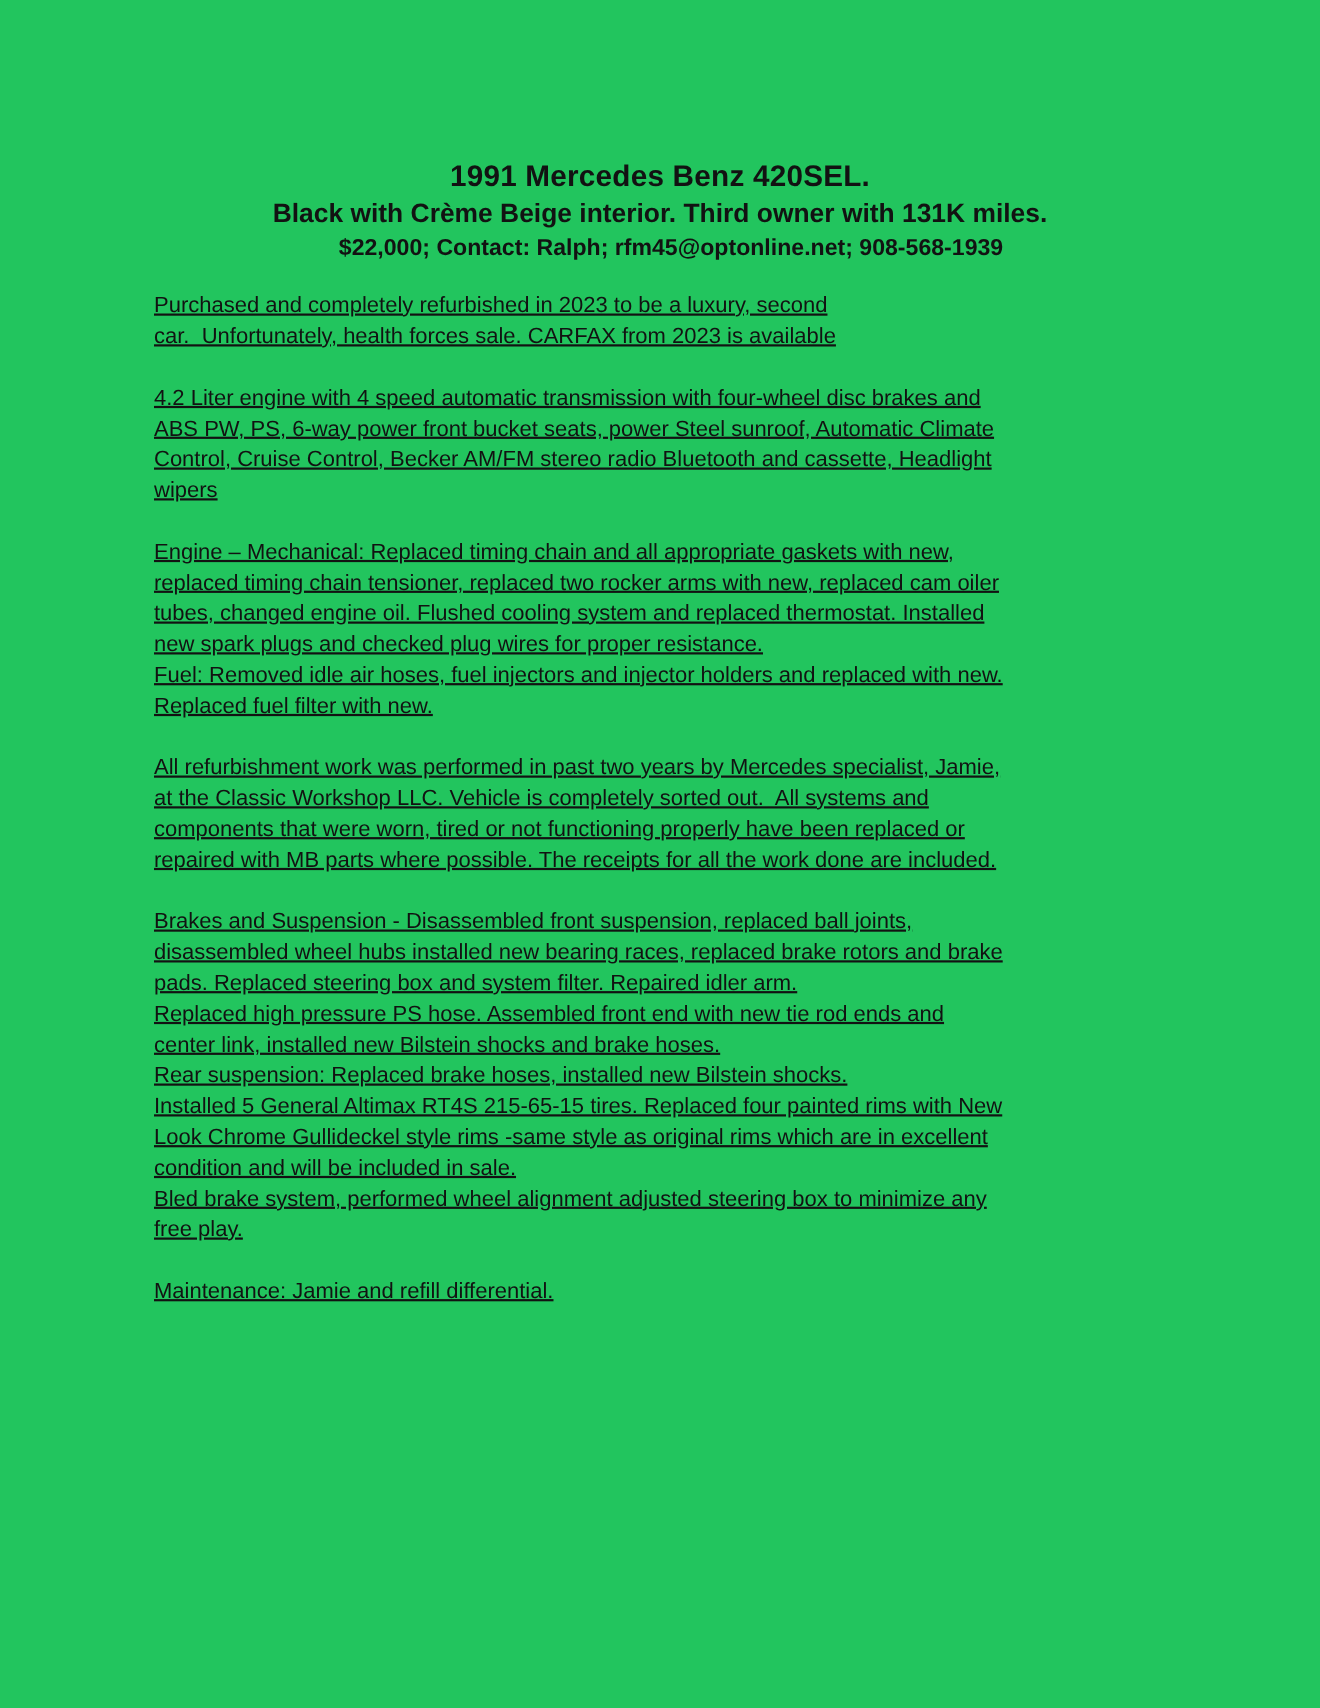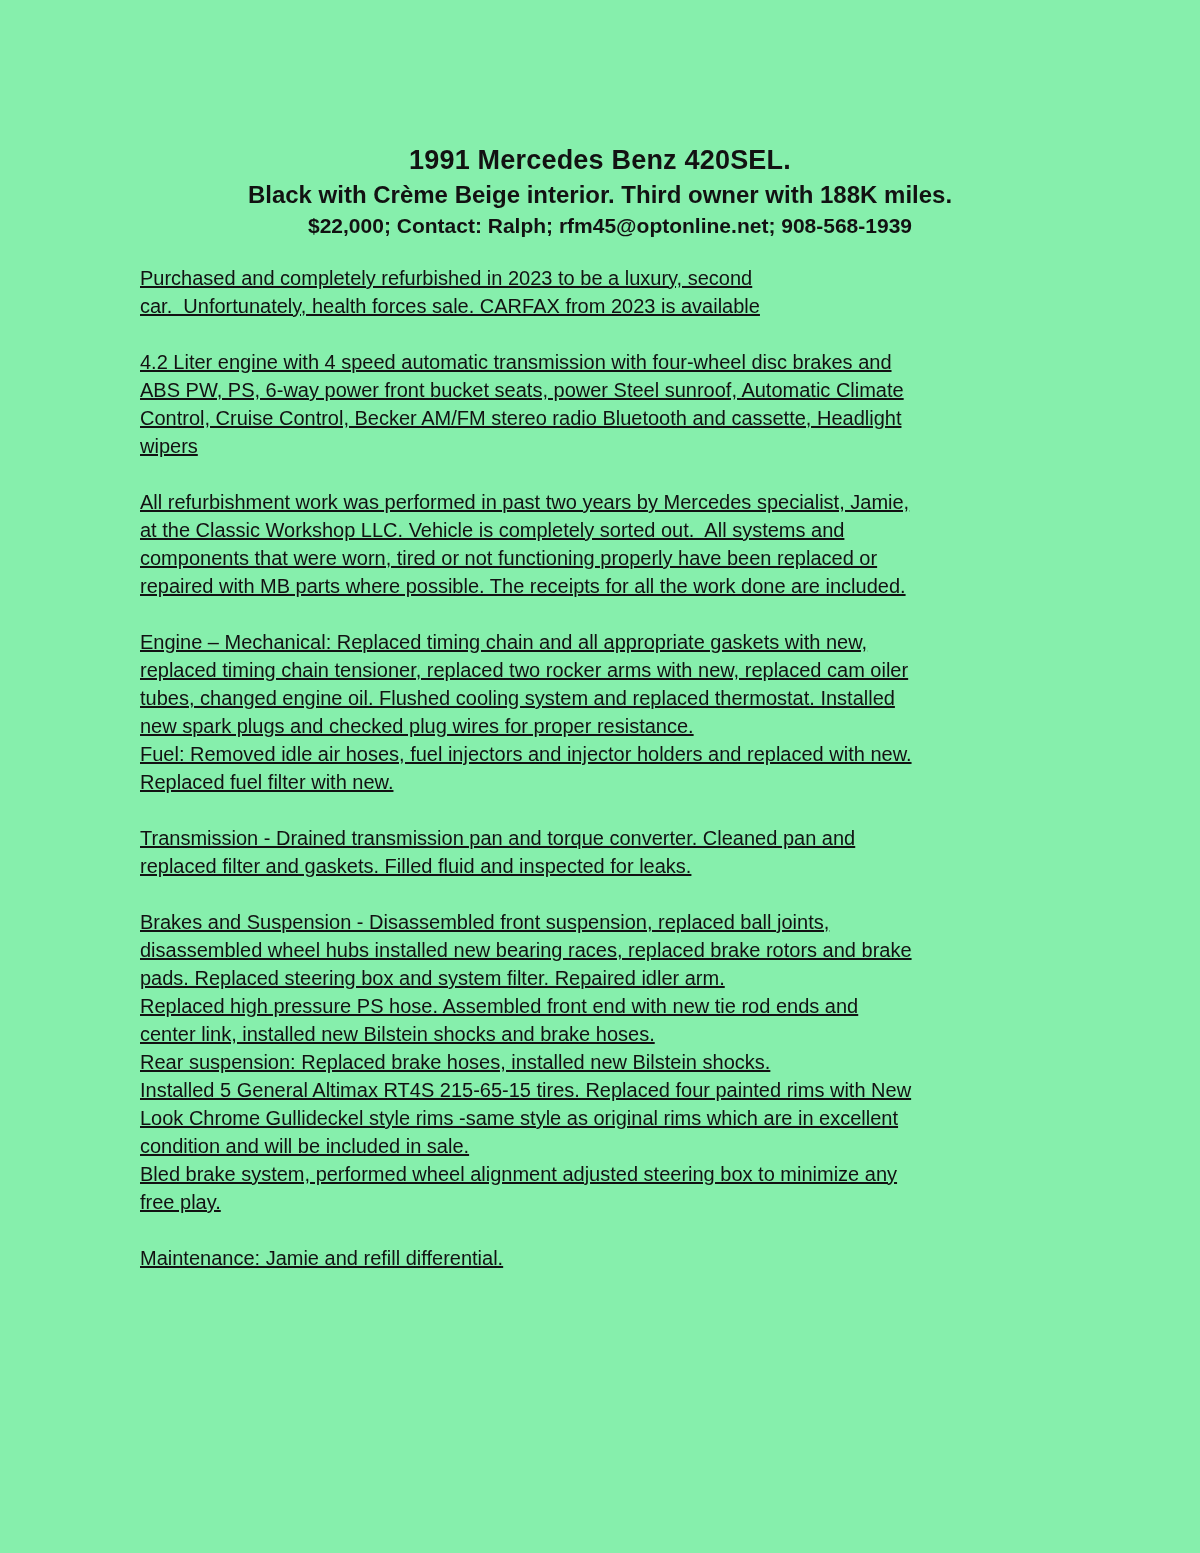--- a/index.html
+++ b/index.html
@@ -12,21 +12,21 @@
     height: 1553px;
     overflow: hidden;
     font-family: "Liberation Sans", sans-serif;
     color: #121212;
     -webkit-font-smoothing: antialiased;
   }
   .page {
     position: relative;
     width: 1200px;
     height: 1553px;
-    background: #86efac;
+    background: #22c55e;
     box-sizing: border-box;
   }
   .doc-header {
     padding-top: 142px;
     text-align: center;
   }
   .title1 {
     font-size: 27px;
     font-weight: bold;
     line-height: 36px;
@@ -53,42 +53,40 @@
     white-space: pre-wrap;
     text-decoration: underline;
   }
 </style>
 </head>
 <body>
 
 <div class="page">
   <header class="doc-header">
     <div class="title1">1991 Mercedes Benz 420SEL.</div>
-    <div class="title2">Black with Crème Beige interior. Third owner with 188K miles.</div>
+    <div class="title2">Black with Crème Beige interior. Third owner with 131K miles.</div>
     <div class="title3">$22,000; Contact: Ralph; rfm45@optonline.net; 908-568-1939</div>
   </header>
   <main class="doc-body">
       <p class="para">Purchased and completely refurbished in 2023 to be a luxury, second
 car.  Unfortunately, health forces sale. CARFAX from 2023 is available</p>
       <p class="para">4.2 Liter engine with 4 speed automatic transmission with four-wheel disc brakes and
 ABS PW, PS, 6-way power front bucket seats, power Steel sunroof, Automatic Climate
 Control, Cruise Control, Becker AM/FM stereo radio Bluetooth and cassette, Headlight
 wipers</p>
-      <p class="para">All refurbishment work was performed in past two years by Mercedes specialist, Jamie,
-at the Classic Workshop LLC. Vehicle is completely sorted out.  All systems and
-components that were worn, tired or not functioning properly have been replaced or
-repaired with MB parts where possible. The receipts for all the work done are included.</p>
       <p class="para">Engine – Mechanical: Replaced timing chain and all appropriate gaskets with new,
 replaced timing chain tensioner, replaced two rocker arms with new, replaced cam oiler
 tubes, changed engine oil. Flushed cooling system and replaced thermostat. Installed
 new spark plugs and checked plug wires for proper resistance.
 Fuel: Removed idle air hoses, fuel injectors and injector holders and replaced with new.
 Replaced fuel filter with new.</p>
-      <p class="para">Transmission - Drained transmission pan and torque converter. Cleaned pan and
-replaced filter and gaskets. Filled fluid and inspected for leaks.</p>
+      <p class="para">All refurbishment work was performed in past two years by Mercedes specialist, Jamie,
+at the Classic Workshop LLC. Vehicle is completely sorted out.  All systems and
+components that were worn, tired or not functioning properly have been replaced or
+repaired with MB parts where possible. The receipts for all the work done are included.</p>
       <p class="para">Brakes and Suspension - Disassembled front suspension, replaced ball joints,
 disassembled wheel hubs installed new bearing races, replaced brake rotors and brake
 pads. Replaced steering box and system filter. Repaired idler arm.
 Replaced high pressure PS hose. Assembled front end with new tie rod ends and
 center link, installed new Bilstein shocks and brake hoses.
 Rear suspension: Replaced brake hoses, installed new Bilstein shocks.
 Installed 5 General Altimax RT4S 215-65-15 tires. Replaced four painted rims with New
 Look Chrome Gullideckel style rims -same style as original rims which are in excellent
 condition and will be included in sale.
 Bled brake system, performed wheel alignment adjusted steering box to minimize any

